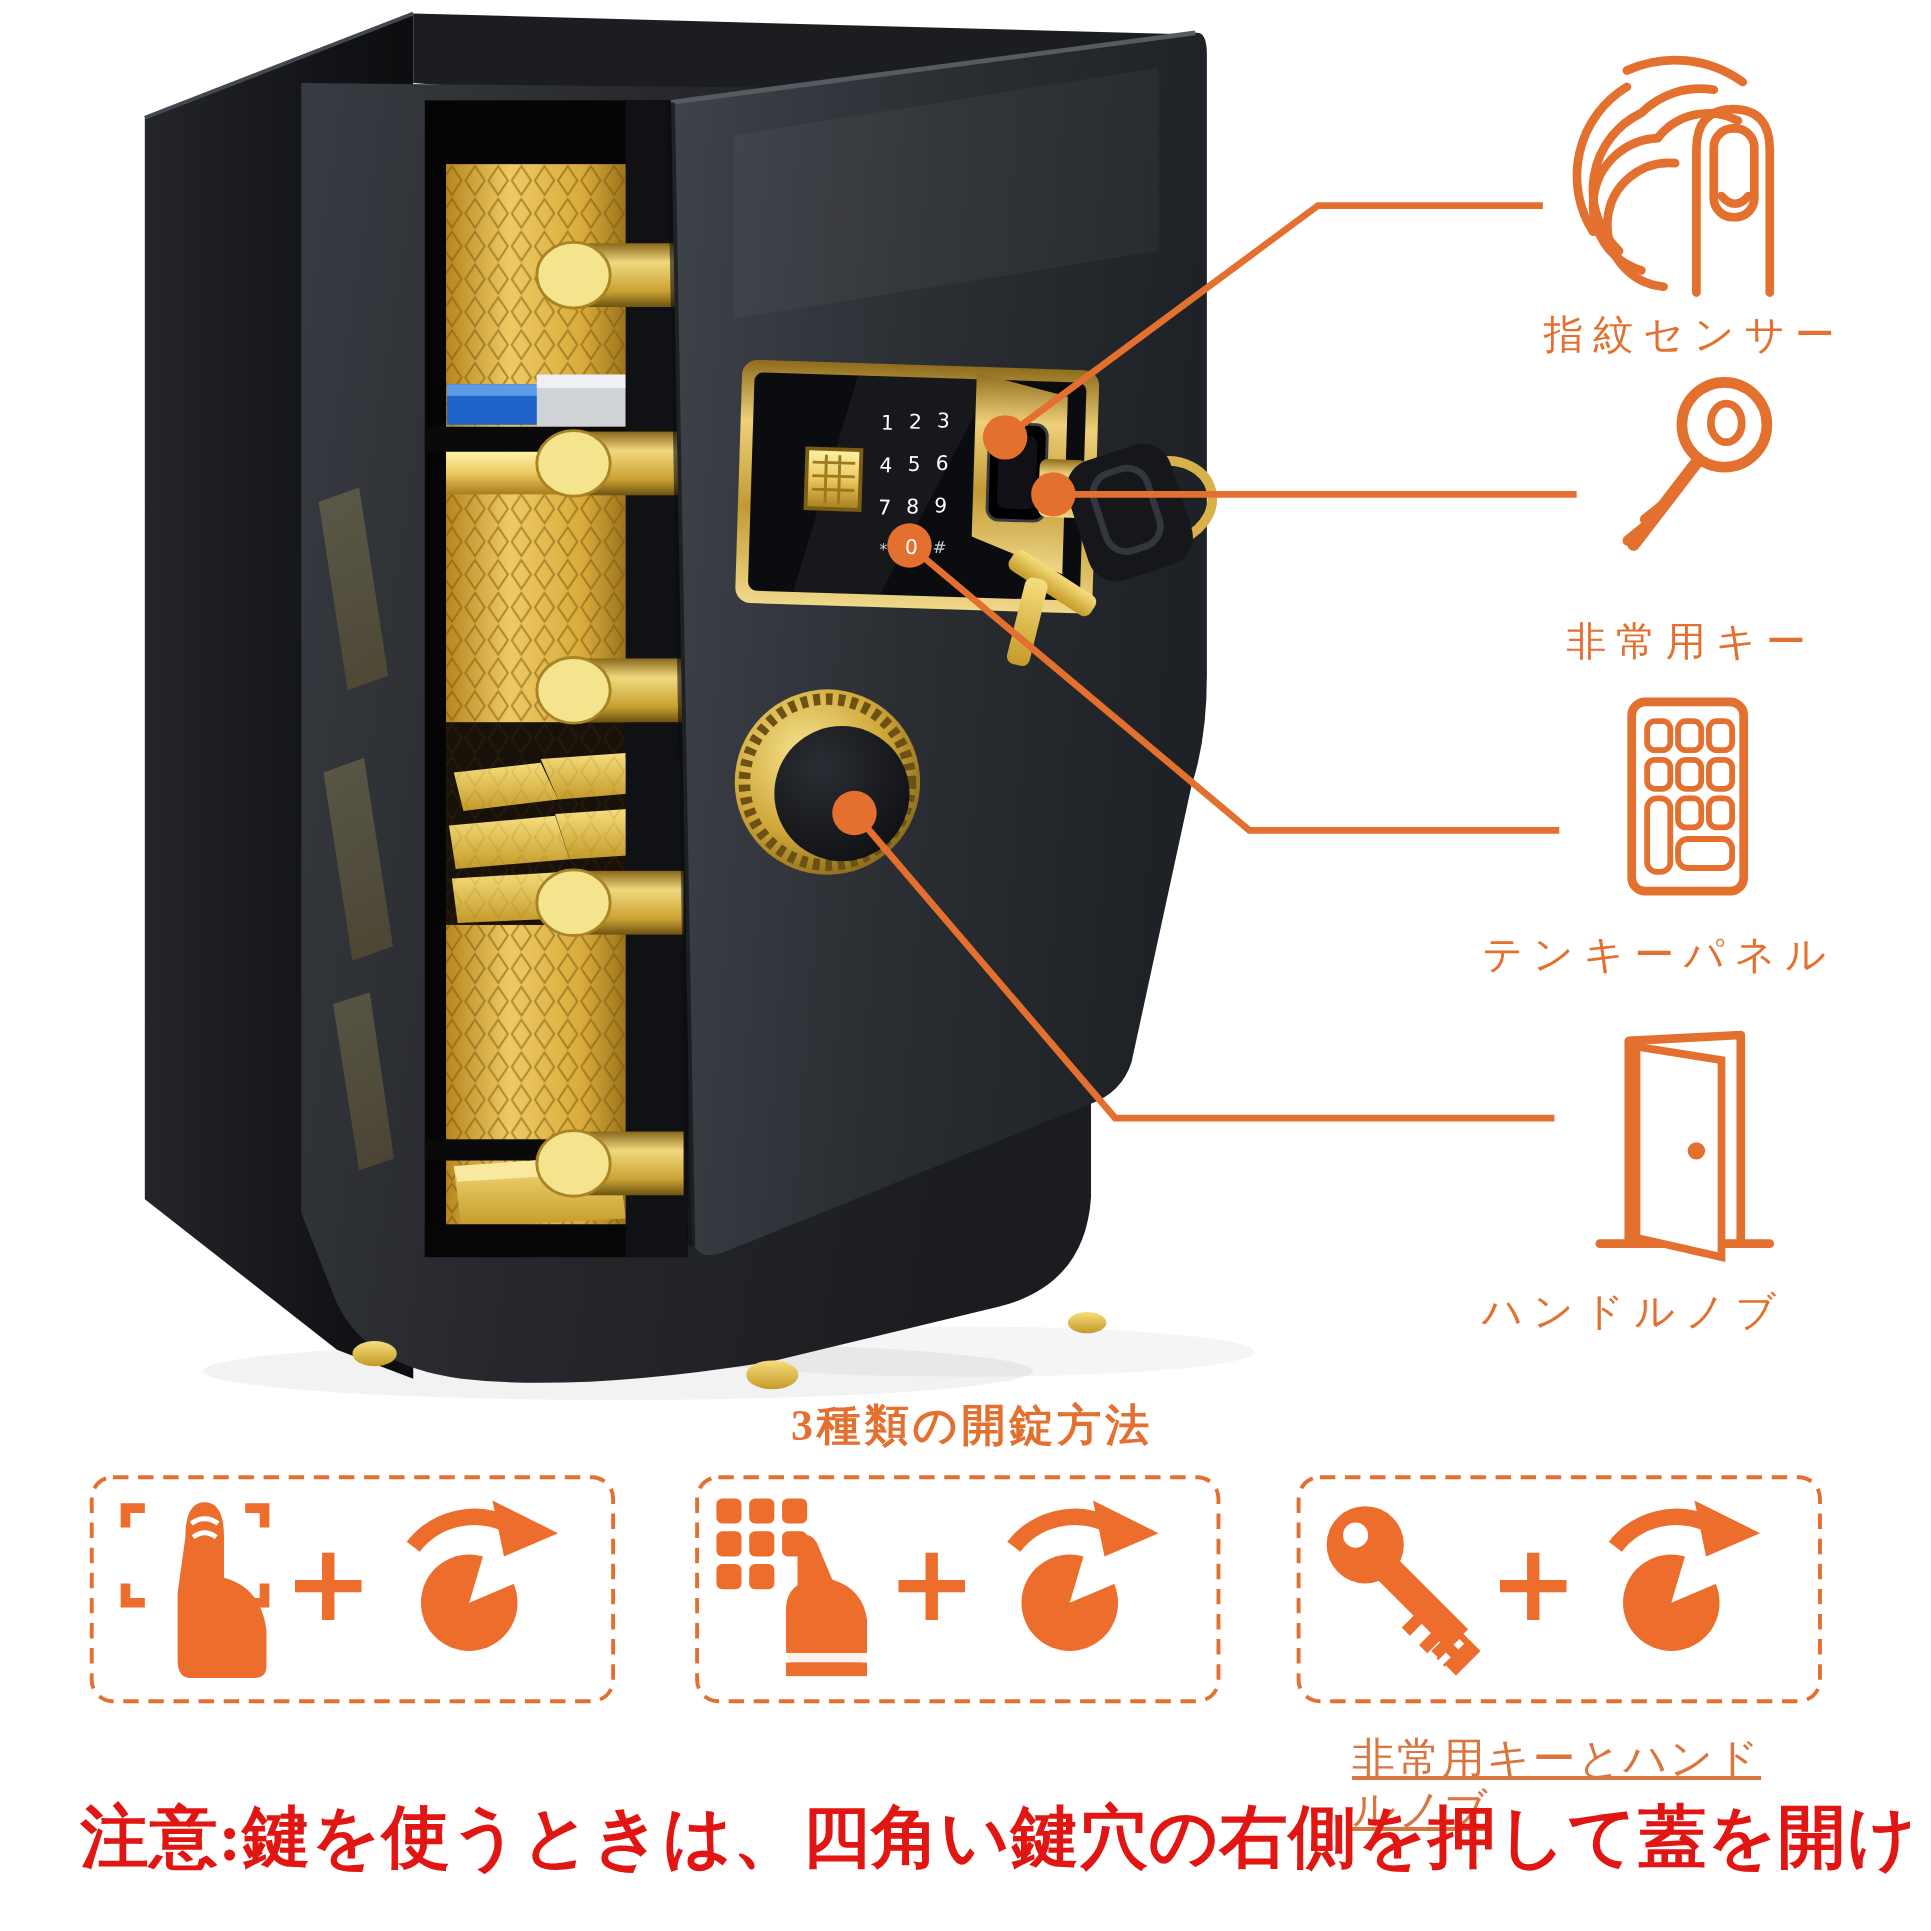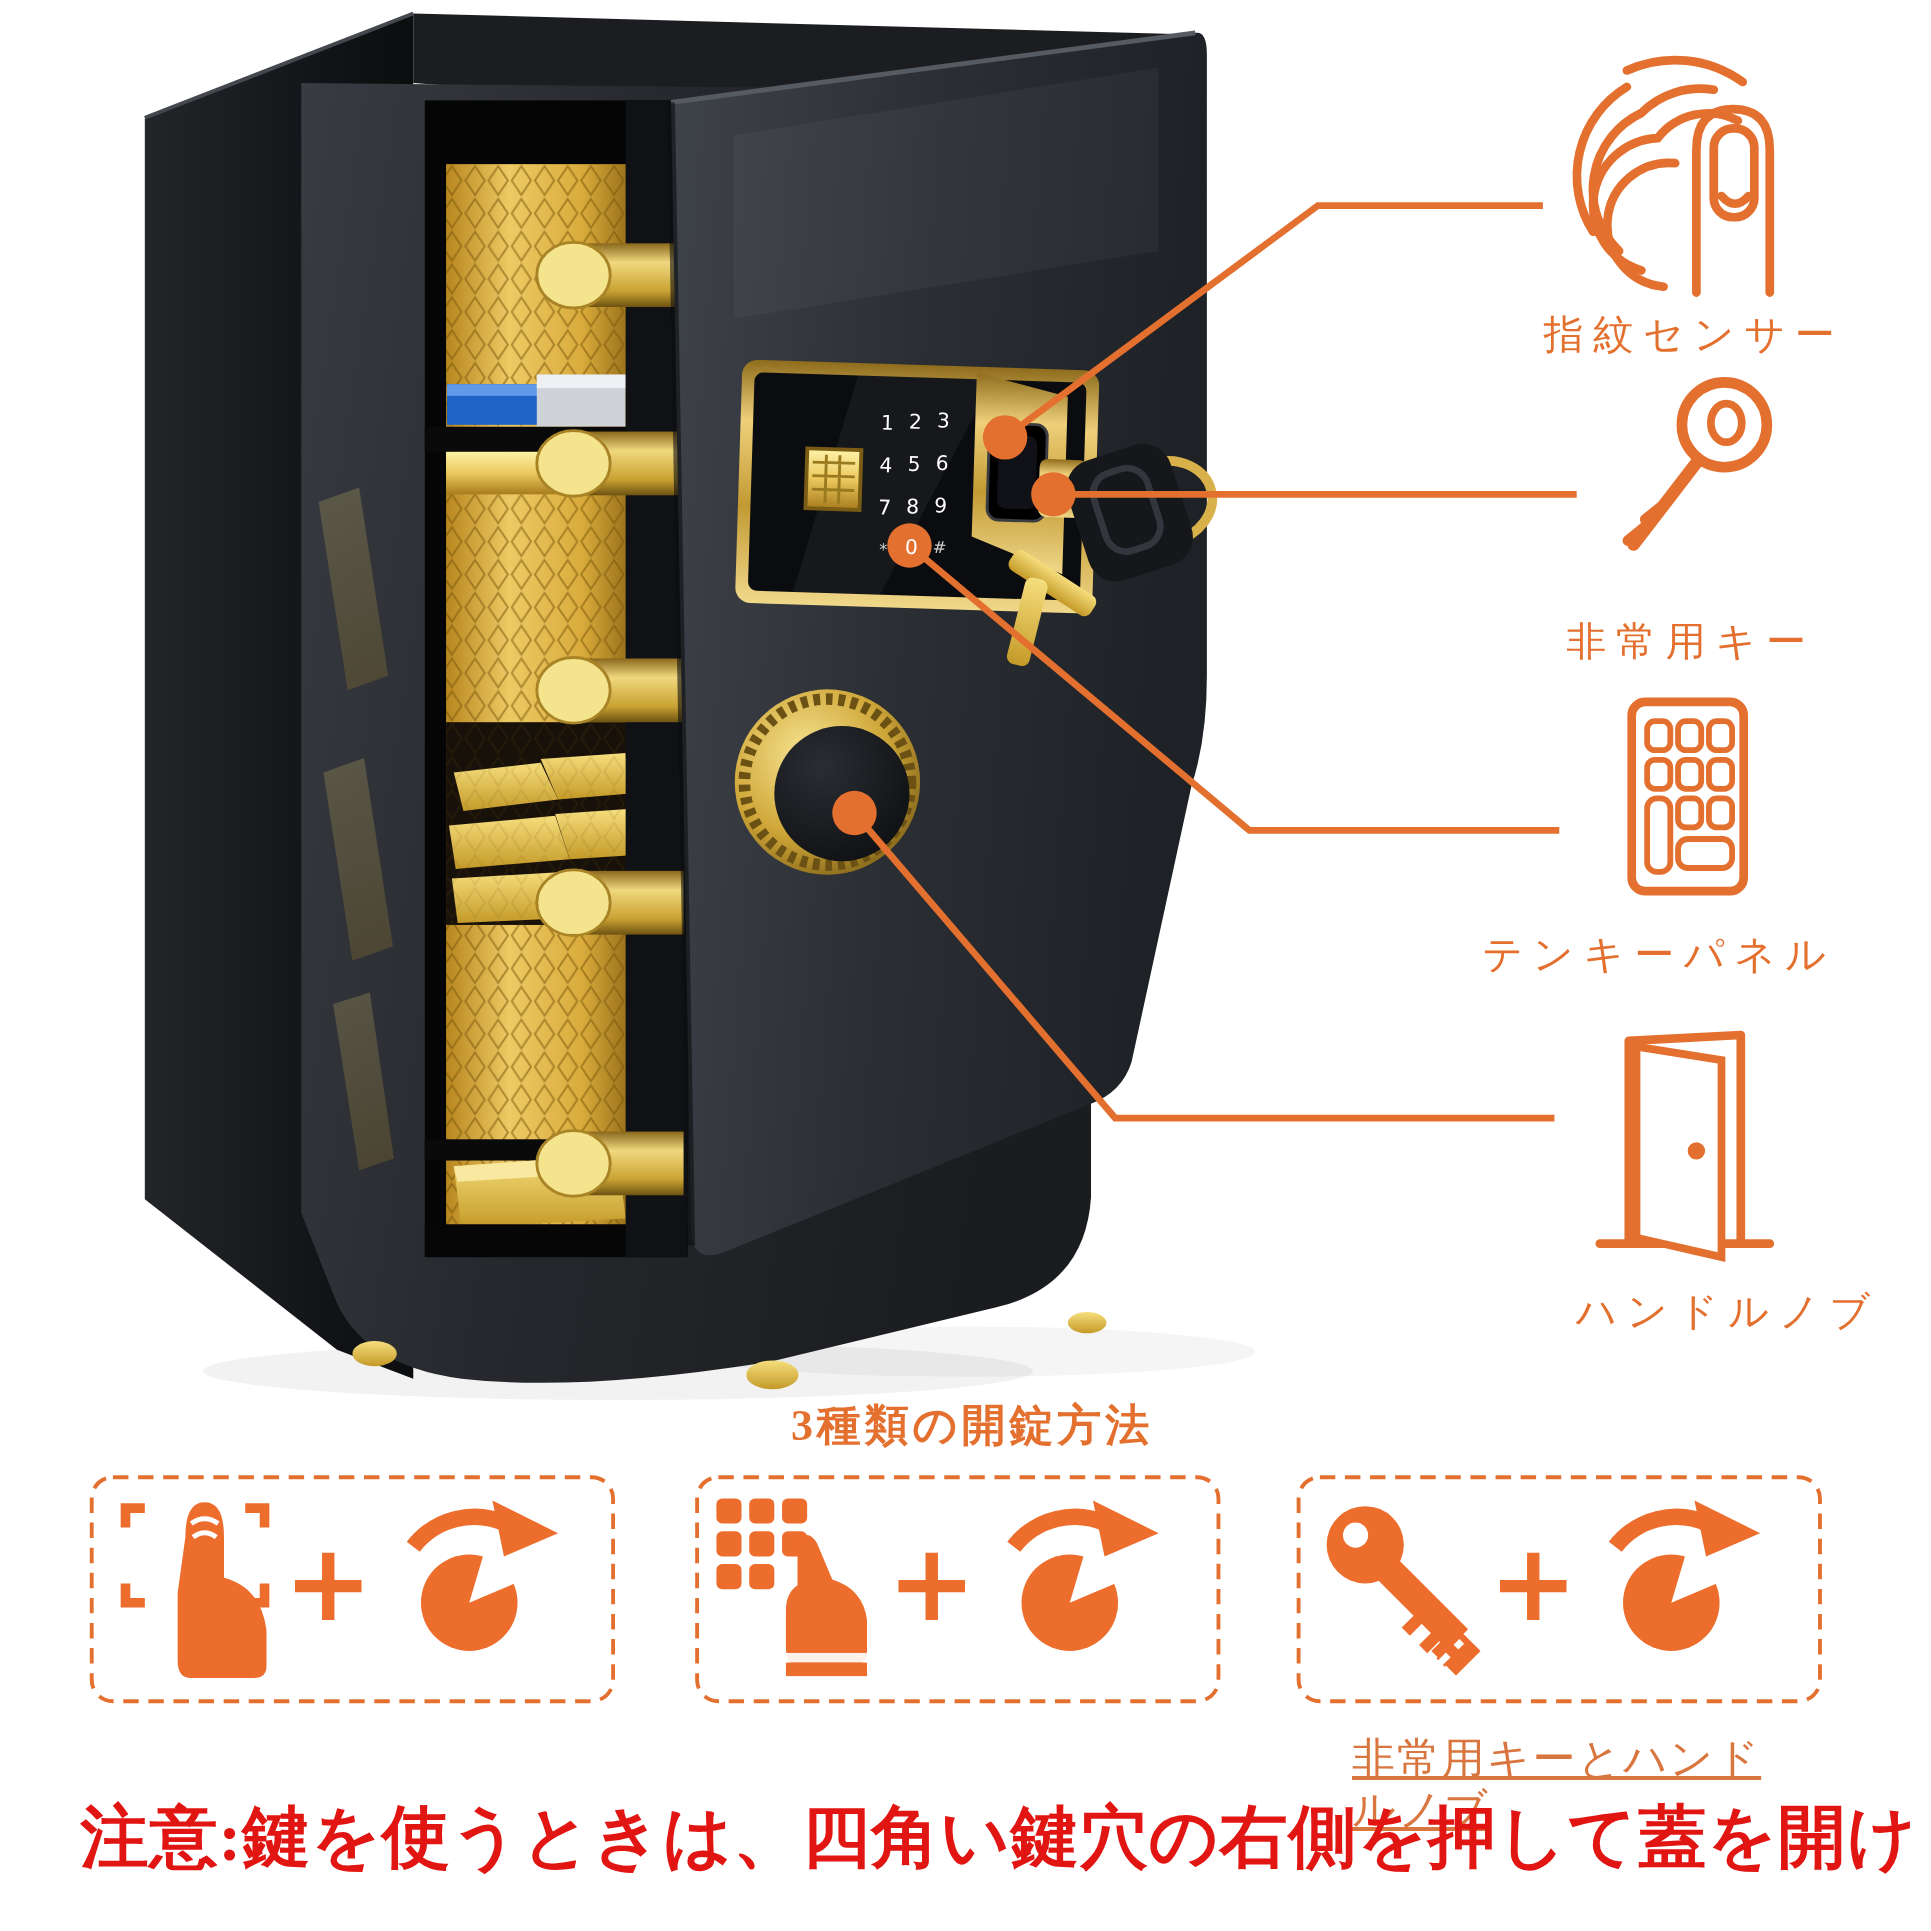--- a/index.html
+++ b/index.html
@@ -320,21 +320,21 @@
       <text x="210" y="152" class="digit">9</text>
       <text x="152" y="198" class="digit" font-size="17" fill="#cfcfcf">*</text>
       <text x="181" y="196" class="digit">0</text>
       <text x="210" y="194" class="digit" font-size="17" fill="#cfcfcf">#</text>
     </g>
   </svg>
 
   <div class="callout-label" style="left:1694px;top:307px">指紋センサー</div>
   <div class="callout-label" style="left:1659px;top:927px">テンキーパネル</div>
   <div class="callout-label" style="left:1691px;top:614px">非常用キー</div>
-  <div class="callout-label" style="left:1728px;top:1284px">ハンドルノブ</div>
+  <div class="callout-label" style="left:1634px;top:1284px">ハンドルノブ</div>
 
   <div class="section-title" style="left:972px;top:1396px">3種類の開錠方法</div>
 
   <div class="method-label m3" style="left:1352px;top:1734px">非常用キーとハンドルノブ</div>
 
   <div class="caution" style="left:999px;top:1792px">注意:鍵を使うときは、四角い鍵穴の右側を押して蓋を開け</div>
 </div>
 
 
 </body></html>

